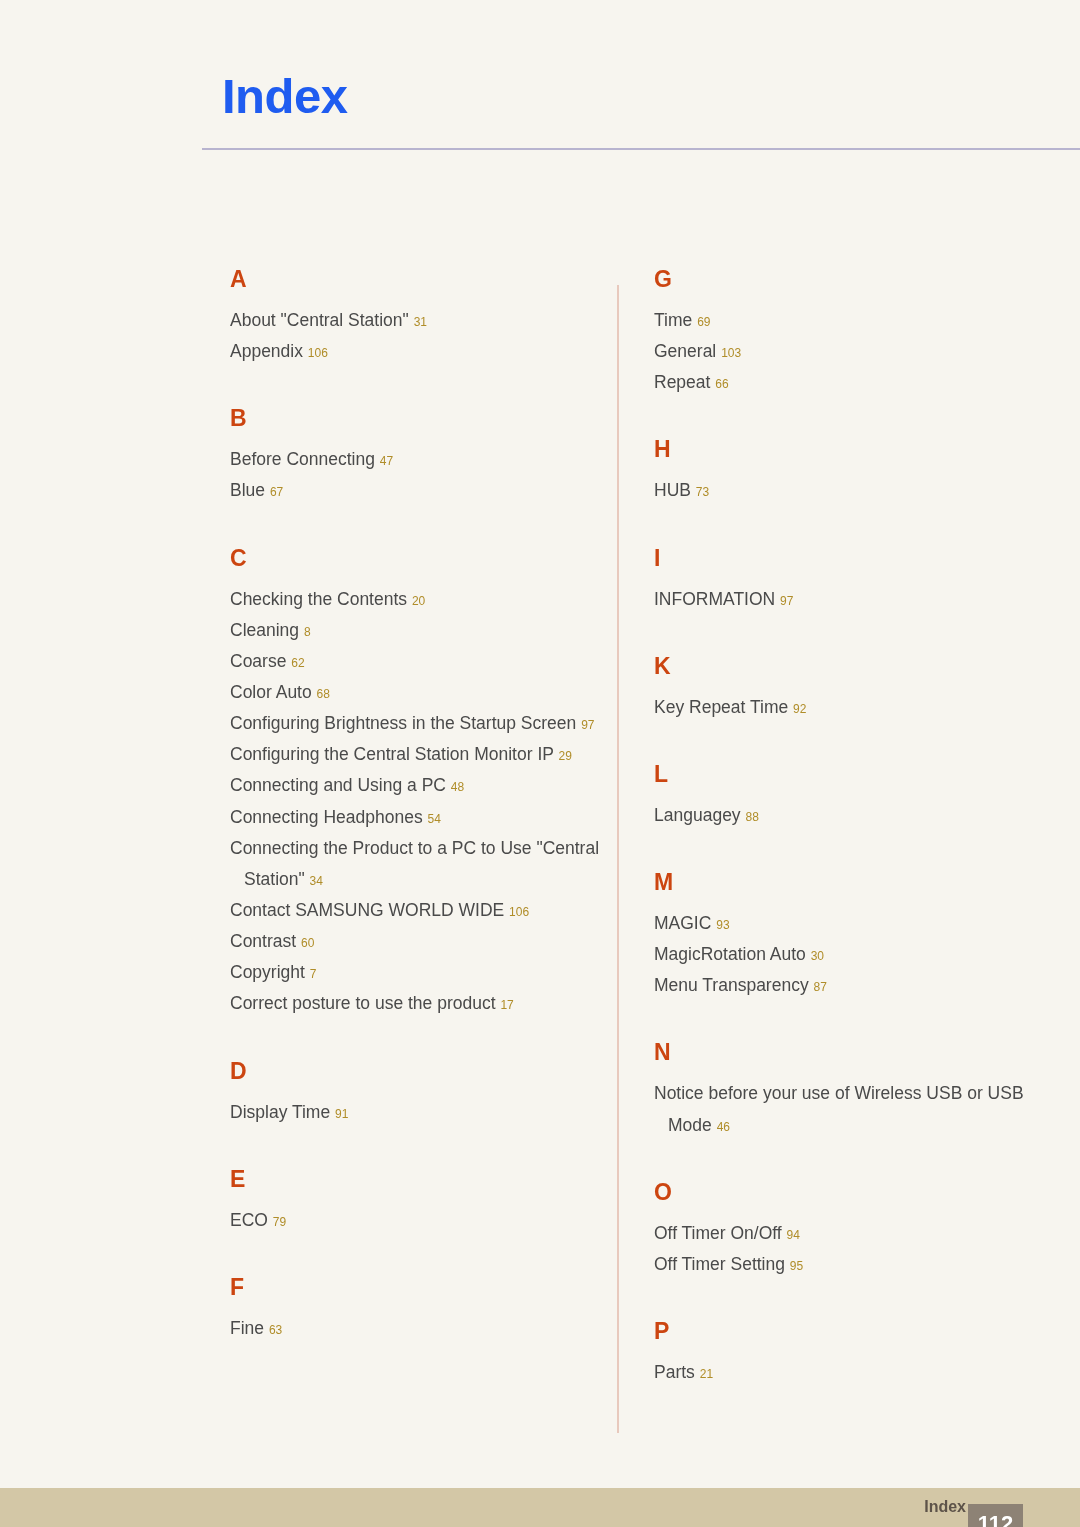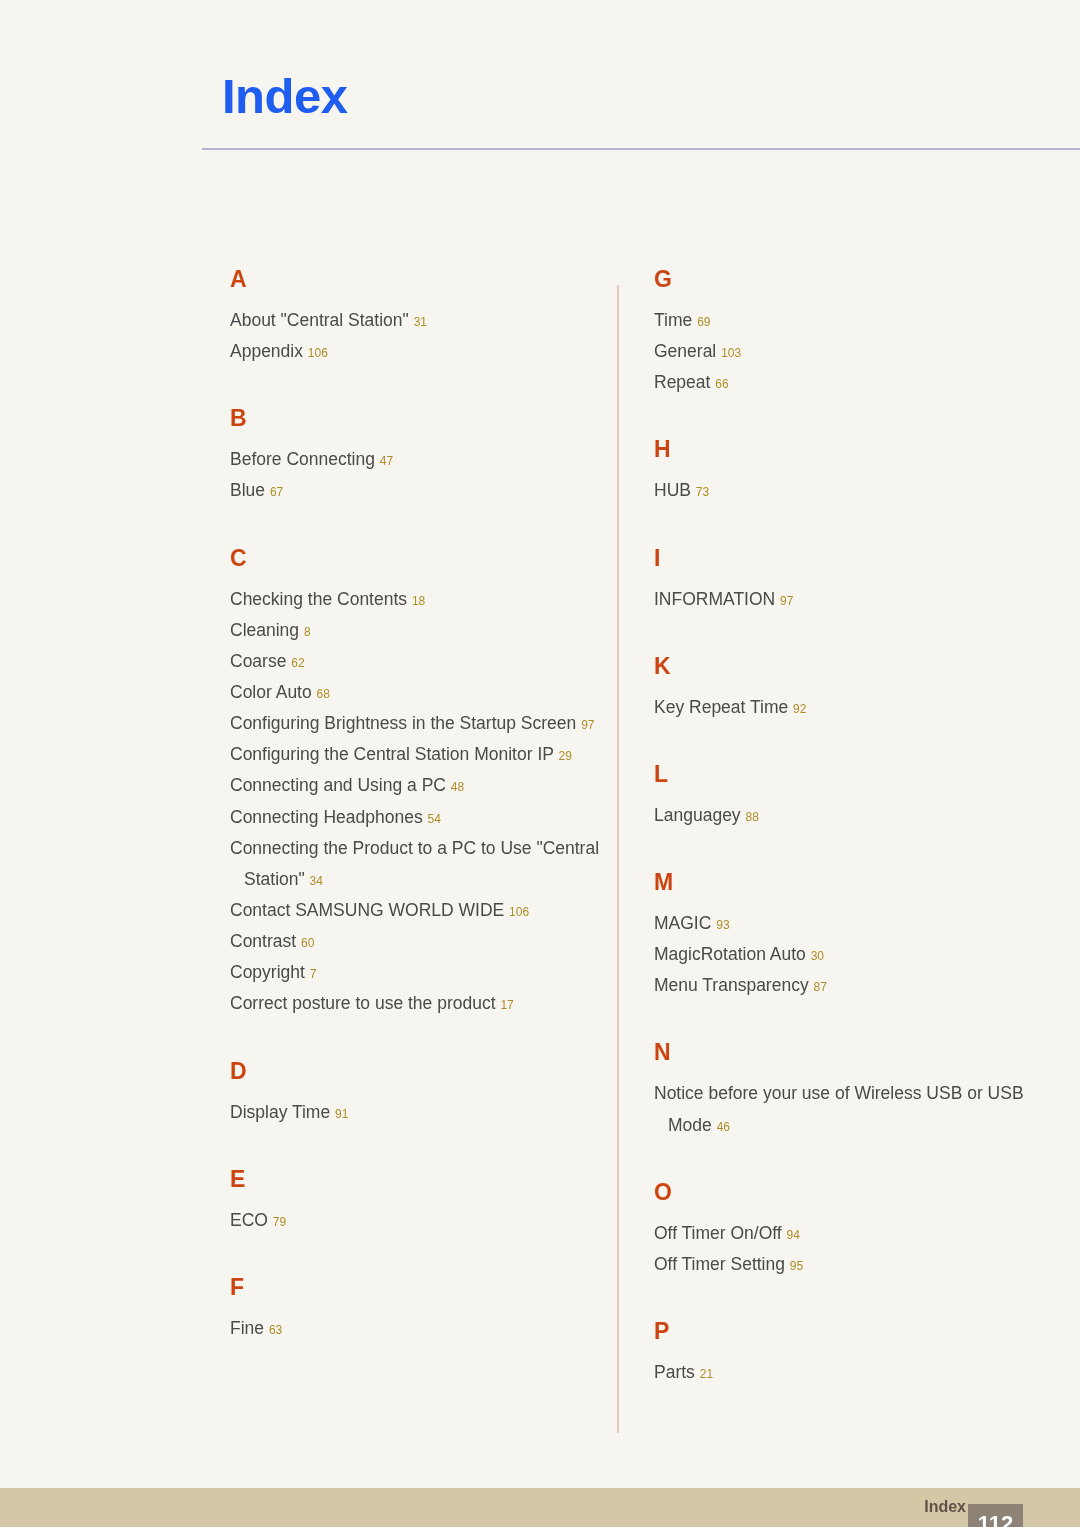--- a/index.html
+++ b/index.html
@@ -160,21 +160,21 @@
         <div class="index-entry wrap"><span class="entry-text">About "Central Station"</span> <span class="entry-page">31</span></div>
         <div class="index-entry wrap"><span class="entry-text">Appendix</span> <span class="entry-page">106</span></div>
       </div>
       <div class="index-section">
         <div class="section-letter">B</div>
         <div class="index-entry wrap"><span class="entry-text">Before Connecting</span> <span class="entry-page">47</span></div>
         <div class="index-entry wrap"><span class="entry-text">Blue</span> <span class="entry-page">67</span></div>
       </div>
       <div class="index-section">
         <div class="section-letter">C</div>
-        <div class="index-entry wrap"><span class="entry-text">Checking the Contents</span> <span class="entry-page">18</span></div>
+        <div class="index-entry wrap"><span class="entry-text">Checking the Contents</span> <span class="entry-page">20</span></div>
         <div class="index-entry wrap"><span class="entry-text">Cleaning</span> <span class="entry-page">8</span></div>
         <div class="index-entry wrap"><span class="entry-text">Coarse</span> <span class="entry-page">62</span></div>
         <div class="index-entry wrap"><span class="entry-text">Color Auto</span> <span class="entry-page">68</span></div>
         <div class="index-entry wrap"><span class="entry-text">Configuring Brightness in the Startup Screen</span> <span class="entry-page">97</span></div>
         <div class="index-entry wrap"><span class="entry-text">Configuring the Central Station Monitor IP</span> <span class="entry-page">29</span></div>
         <div class="index-entry wrap"><span class="entry-text">Connecting and Using a PC</span> <span class="entry-page">48</span></div>
         <div class="index-entry wrap"><span class="entry-text">Connecting Headphones</span> <span class="entry-page">54</span></div>
         <div class="index-entry wrap"><span class="entry-text">Connecting the Product to a PC to Use "Central Station"</span> <span class="entry-page">34</span></div>
         <div class="index-entry wrap"><span class="entry-text">Contact SAMSUNG WORLD WIDE</span> <span class="entry-page">106</span></div>
         <div class="index-entry wrap"><span class="entry-text">Contrast</span> <span class="entry-page">60</span></div>

